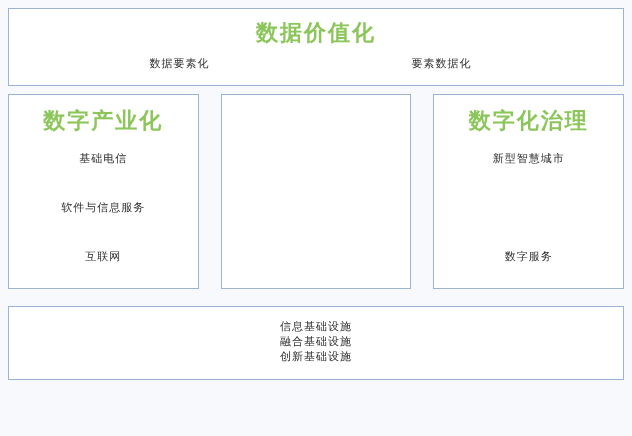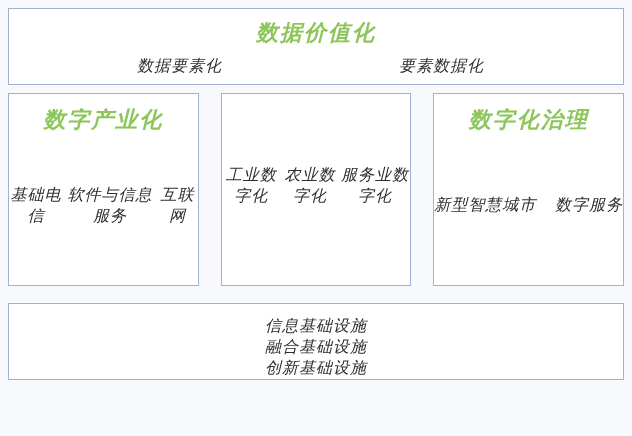--- a/index.html
+++ b/index.html
@@ -11,37 +11,36 @@
     color: #2e2e2e;
     overflow: hidden;
   }
   .diagram {
     box-sizing: border-box;
     width: 632px;
     height: 388px;
     padding: 8px;
     display: flex;
     flex-direction: column;
-    font-style: italic;
   }
   .box {
     background: #ffffff;
     border: 1px solid #9db3d4;
     box-sizing: border-box;
   }
   .box-title {
     font-size: 22px;
     font-weight: bold;
     color: #8cc65a;
     text-align: center;
     letter-spacing: 2px;
     line-height: 26px;
   }
   .item {
-    font-size: 16px;
+    font-size: 11px;
     font-weight: 500;
     color: #2e2e2e;
     letter-spacing: 1px;
   }
 
   
   .top-box { height: 88px; margin-bottom: 8px; }
   .top-box .box-title { padding-top: 11px; }
   .top-items {
     display: grid;
@@ -58,21 +57,21 @@
     grid-template-columns: 1fr 1fr 1fr;
     gap: 22px;
     height: 221px;
     margin-bottom: 17px;
   }
   .mid-box { display: flex; flex-direction: column; }
   .mid-box .box-title { padding-top: 13px; }
   .mid-items {
     flex: 1;
     display: flex;
-    flex-direction: row;
+    flex-direction: column;
     justify-content: space-between;
     align-items: center;
     padding: 17px 0 24px;
     text-align: center;
   }
 
   
   .bottom-box { height: 84px; }
   .bottom-box .box-title { padding-top: 9px; }
   .bottom-items {
@@ -100,25 +99,20 @@
     <div class="box mid-box">
       <div class="box-title">数字产业化</div>
       <div class="mid-items">
         <span class="item">基础电信</span>
         <span class="item">软件与信息服务</span>
         <span class="item">互联网</span>
       </div>
     </div>
 
     <div class="box mid-box">
-      <div class="mid-items">
-        <span class="item">工业数字化</span>
-        <span class="item">农业数字化</span>
-        <span class="item">服务业数字化</span>
-      </div>
     </div>
 
     <div class="box mid-box">
       <div class="box-title">数字化治理</div>
       <div class="mid-items">
         <span class="item">新型智慧城市</span>
         <span class="item">数字服务</span>
       </div>
     </div>
 

